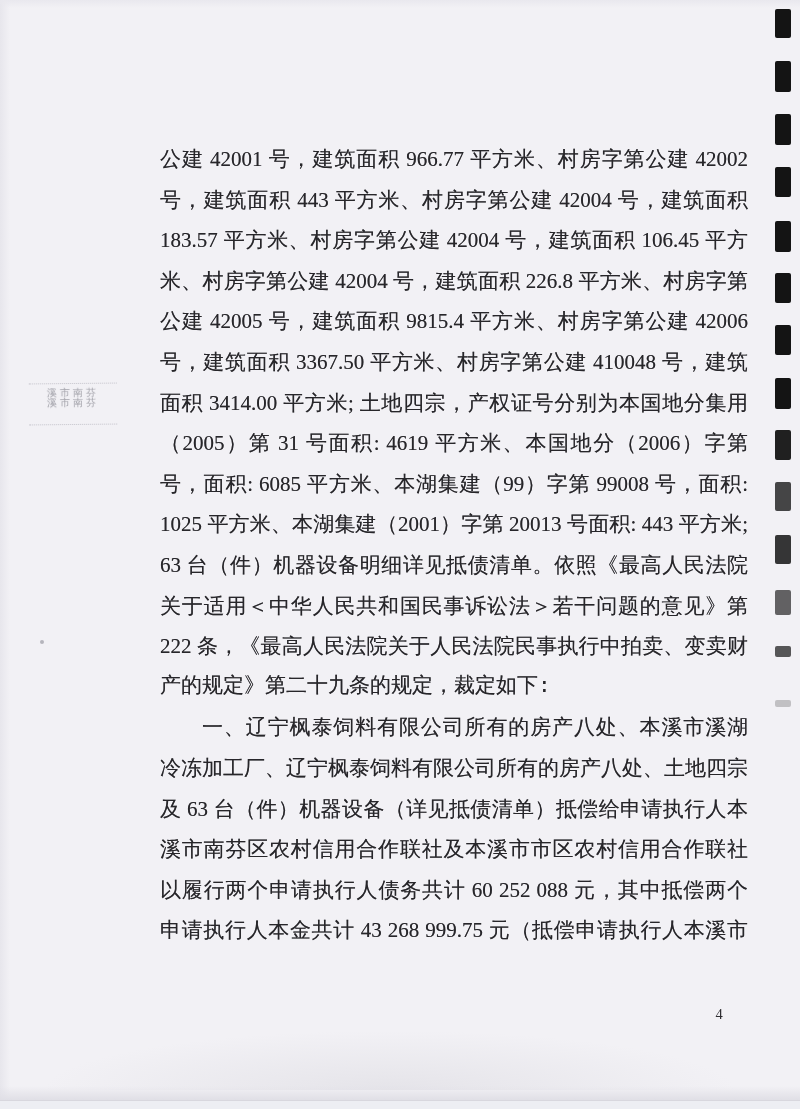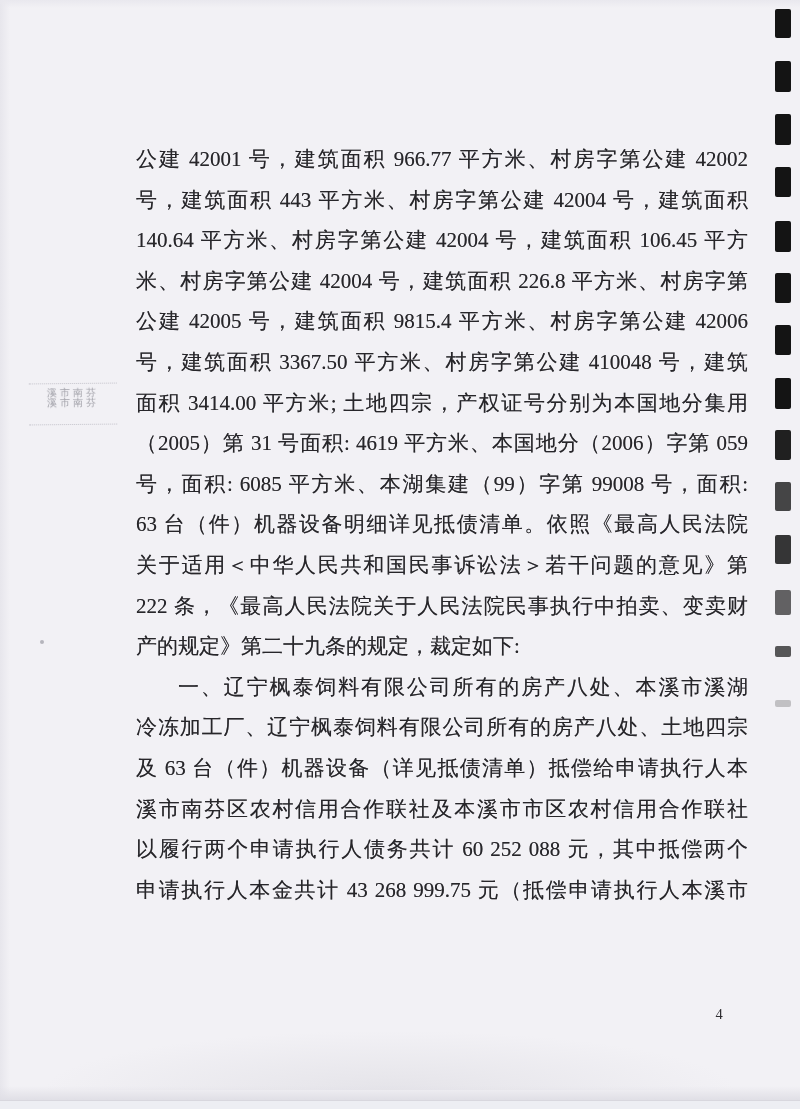--- a/index.html
+++ b/index.html
@@ -21,23 +21,23 @@
     background:radial-gradient(ellipse at 50% 100%,rgba(190,189,198,.25),rgba(242,241,245,0) 70%);}
 
   
   .doc-lines{
     position:absolute;left:136px;top:139px;width:612px;
     font-size:21px;color:#27262a;
     text-shadow:0 0 .6px rgba(39,38,42,.55);
   }
   .ln{
     height:40.6px;line-height:40.6px;overflow:hidden;
-    text-align:justify;text-align-last:justify;
+    text-align:justify;text-align-last:justify;margin-left:24px;
   }
-  .ln.short{text-align-last:left;}
+  .ln.short{text-align-last:left;font-family:Liberation Mono, monospace;}
   .ln.indent{text-indent:42px;}
 
   
   .stamp{
     position:absolute;left:29px;top:383px;width:88px;height:36px;
     color:#84848d;font-size:10px;line-height:13px;letter-spacing:3px;
     text-align:center;opacity:.75;filter:blur(.5px);
     border-top:1px dotted #b4b3bc;border-bottom:1px dotted #b4b3bc;
     padding:2px 0;transform:rotate(-.6deg);
   }
@@ -60,27 +60,28 @@
 
 <div class="edge-left"></div>
 <div class="edge-top"></div>
 <div class="curl-shadow"></div>
 <div class="edge-bottom-shadow"></div>
 <div class="edge-bottom-strip"></div>
 
 <div class="doc-lines">
   <div class="ln">公建 42001 号，建筑面积 966.77 平方米、村房字第公建 42002</div>
   <div class="ln">号，建筑面积 443 平方米、村房字第公建 42004 号，建筑面积</div>
-  <div class="ln">140.64 平方米、村房字第公建 42004 号，建筑面积 106.45 平方</div>
+  <div class="ln">183.57 平方米、村房字第公建 42004 号，建筑面积 106.45 平方</div>
   <div class="ln">米、村房字第公建 42004 号，建筑面积 226.8 平方米、村房字第</div>
   <div class="ln">公建 42005 号，建筑面积 9815.4 平方米、村房字第公建 42006</div>
   <div class="ln">号，建筑面积 3367.50 平方米、村房字第公建 410048 号，建筑</div>
   <div class="ln">面积 3414.00 平方米; 土地四宗，产权证号分别为本国地分集用</div>
   <div class="ln">（2005）第 31 号面积: 4619 平方米、本国地分（2006）字第 059</div>
   <div class="ln">号，面积: 6085 平方米、本湖集建（99）字第 99008 号，面积:</div>
+  <div class="ln">1025 平方米、本湖集建（2001）字第 20013 号面积: 443 平方米;</div>
   <div class="ln">63 台（件）机器设备明细详见抵债清单。依照《最高人民法院</div>
   <div class="ln">关于适用＜中华人民共和国民事诉讼法＞若干问题的意见》第</div>
   <div class="ln">222 条，《最高人民法院关于人民法院民事执行中拍卖、变卖财</div>
   <div class="ln short">产的规定》第二十九条的规定，裁定如下:</div>
   <div class="ln indent">一、辽宁枫泰饲料有限公司所有的房产八处、本溪市溪湖</div>
   <div class="ln">冷冻加工厂、辽宁枫泰饲料有限公司所有的房产八处、土地四宗</div>
   <div class="ln">及 63 台（件）机器设备（详见抵债清单）抵偿给申请执行人本</div>
   <div class="ln">溪市南芬区农村信用合作联社及本溪市市区农村信用合作联社</div>
   <div class="ln">以履行两个申请执行人债务共计 60 252 088 元，其中抵偿两个</div>
   <div class="ln">申请执行人本金共计 43 268 999.75 元（抵偿申请执行人本溪市</div>

